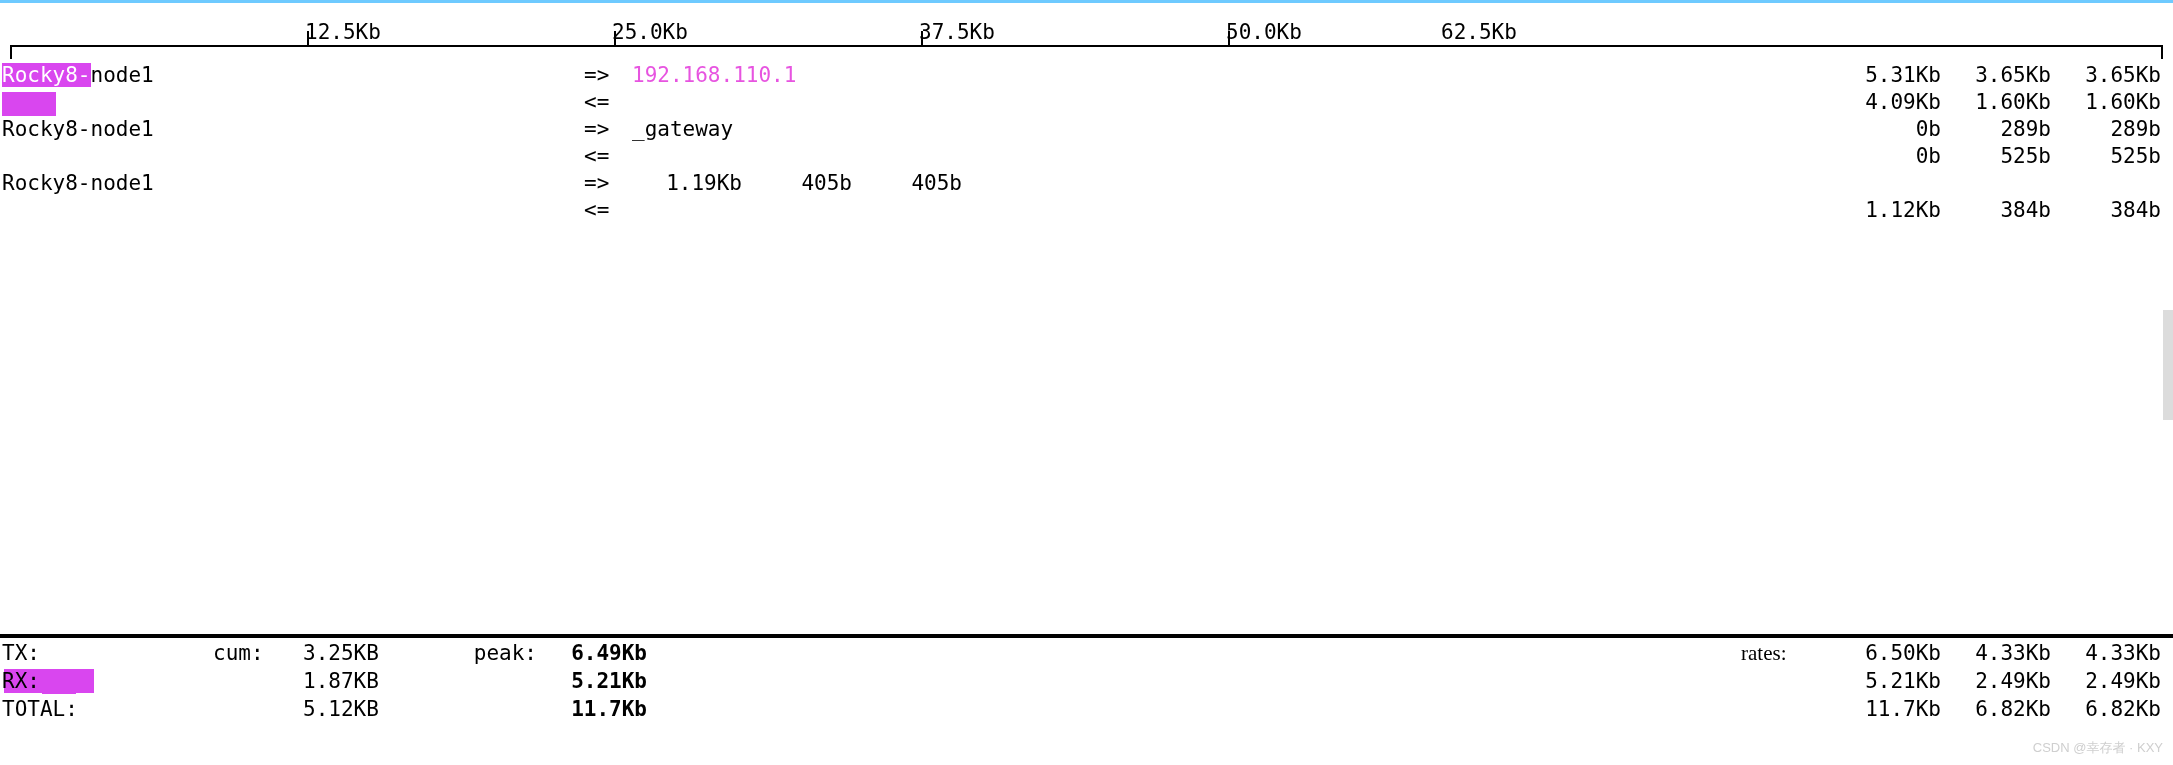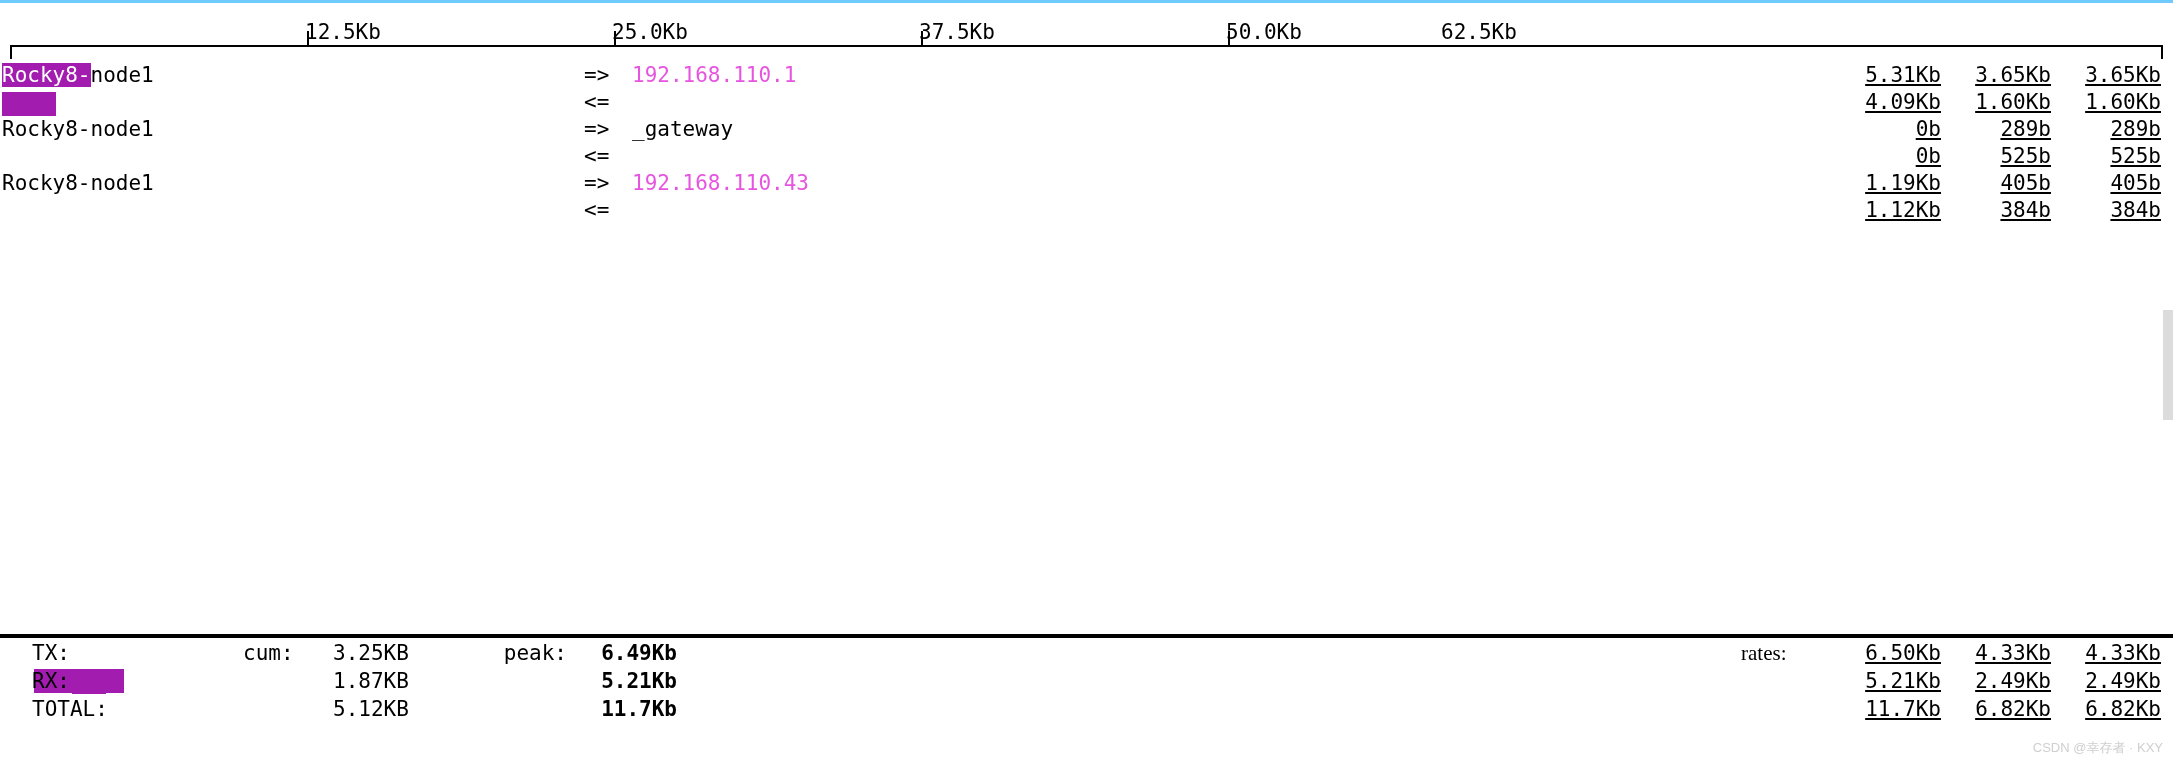--- a/index.html
+++ b/index.html
@@ -73,45 +73,44 @@
     white-space: pre;
   }
   .col-dst {
     flex: 1 1 auto;
     white-space: pre;
   }
   .rate1, .rate2, .rate3 {
     width: 110px;
     text-align: right;
     white-space: nowrap;
-    text-decoration: underline;
   }
   .rate3 { padding-right: 12px; }
   .magenta { color: #e754e0; }
   .invbg {
-    background: #a21caf;
+    background: #d946ef;
     color: #fff;
   }
   .bottom-sep {
     position: absolute;
     left: 0;
     right: 0;
     top: 634px;
     border-top: 2px solid #000;
     border-bottom: 2px solid #000;
     height: 0px;
   }
   .stats {
     position: absolute;
     left: 0;
     right: 0;
     top: 640px;
   }
   .stats .row { height: 28px; }
-  .statlabel { width: 95px; padding-left: 2px; margin-left: 30px; }
+  .statlabel { width: 95px; padding-left: 2px; }
   .statpad   { width: 116px; }
   .statcum   { width: 90px; text-align: left; }
   .statcumv  { width: 110px; }
   .statgap1  { width: 24px; }
   .statpeak  { width: 100px; text-align: right; }
   .statpeakv { width: 110px; text-align: right; font-weight: bold; }
   .statfill  { flex: 1 1 auto; }
   .statrates { width: 90px; text-align: left; font-family: Liberation Serif, serif; }
   .watermark {
     position: absolute;
@@ -184,21 +183,20 @@
     <div class="col-arrow">&lt;=</div>
     <div class="col-dst"></div>
     <div class="rate1">0b</div>
     <div class="rate2">525b</div>
     <div class="rate3">525b</div>
   </div>
 
   <div class="row">
     <div class="col-src">Rocky8-node1</div>
     <div class="col-arrow">=&gt;</div>
-    <div class="col-dst magenta">192.168.110.43</div>
     <div class="rate1">1.19Kb</div>
     <div class="rate2">405b</div>
     <div class="rate3">405b</div>
   </div>
   <div class="row">
     <div class="col-src"></div>
     <div class="col-arrow">&lt;=</div>
     <div class="col-dst"></div>
     <div class="rate1">1.12Kb</div>
     <div class="rate2">384b</div>

